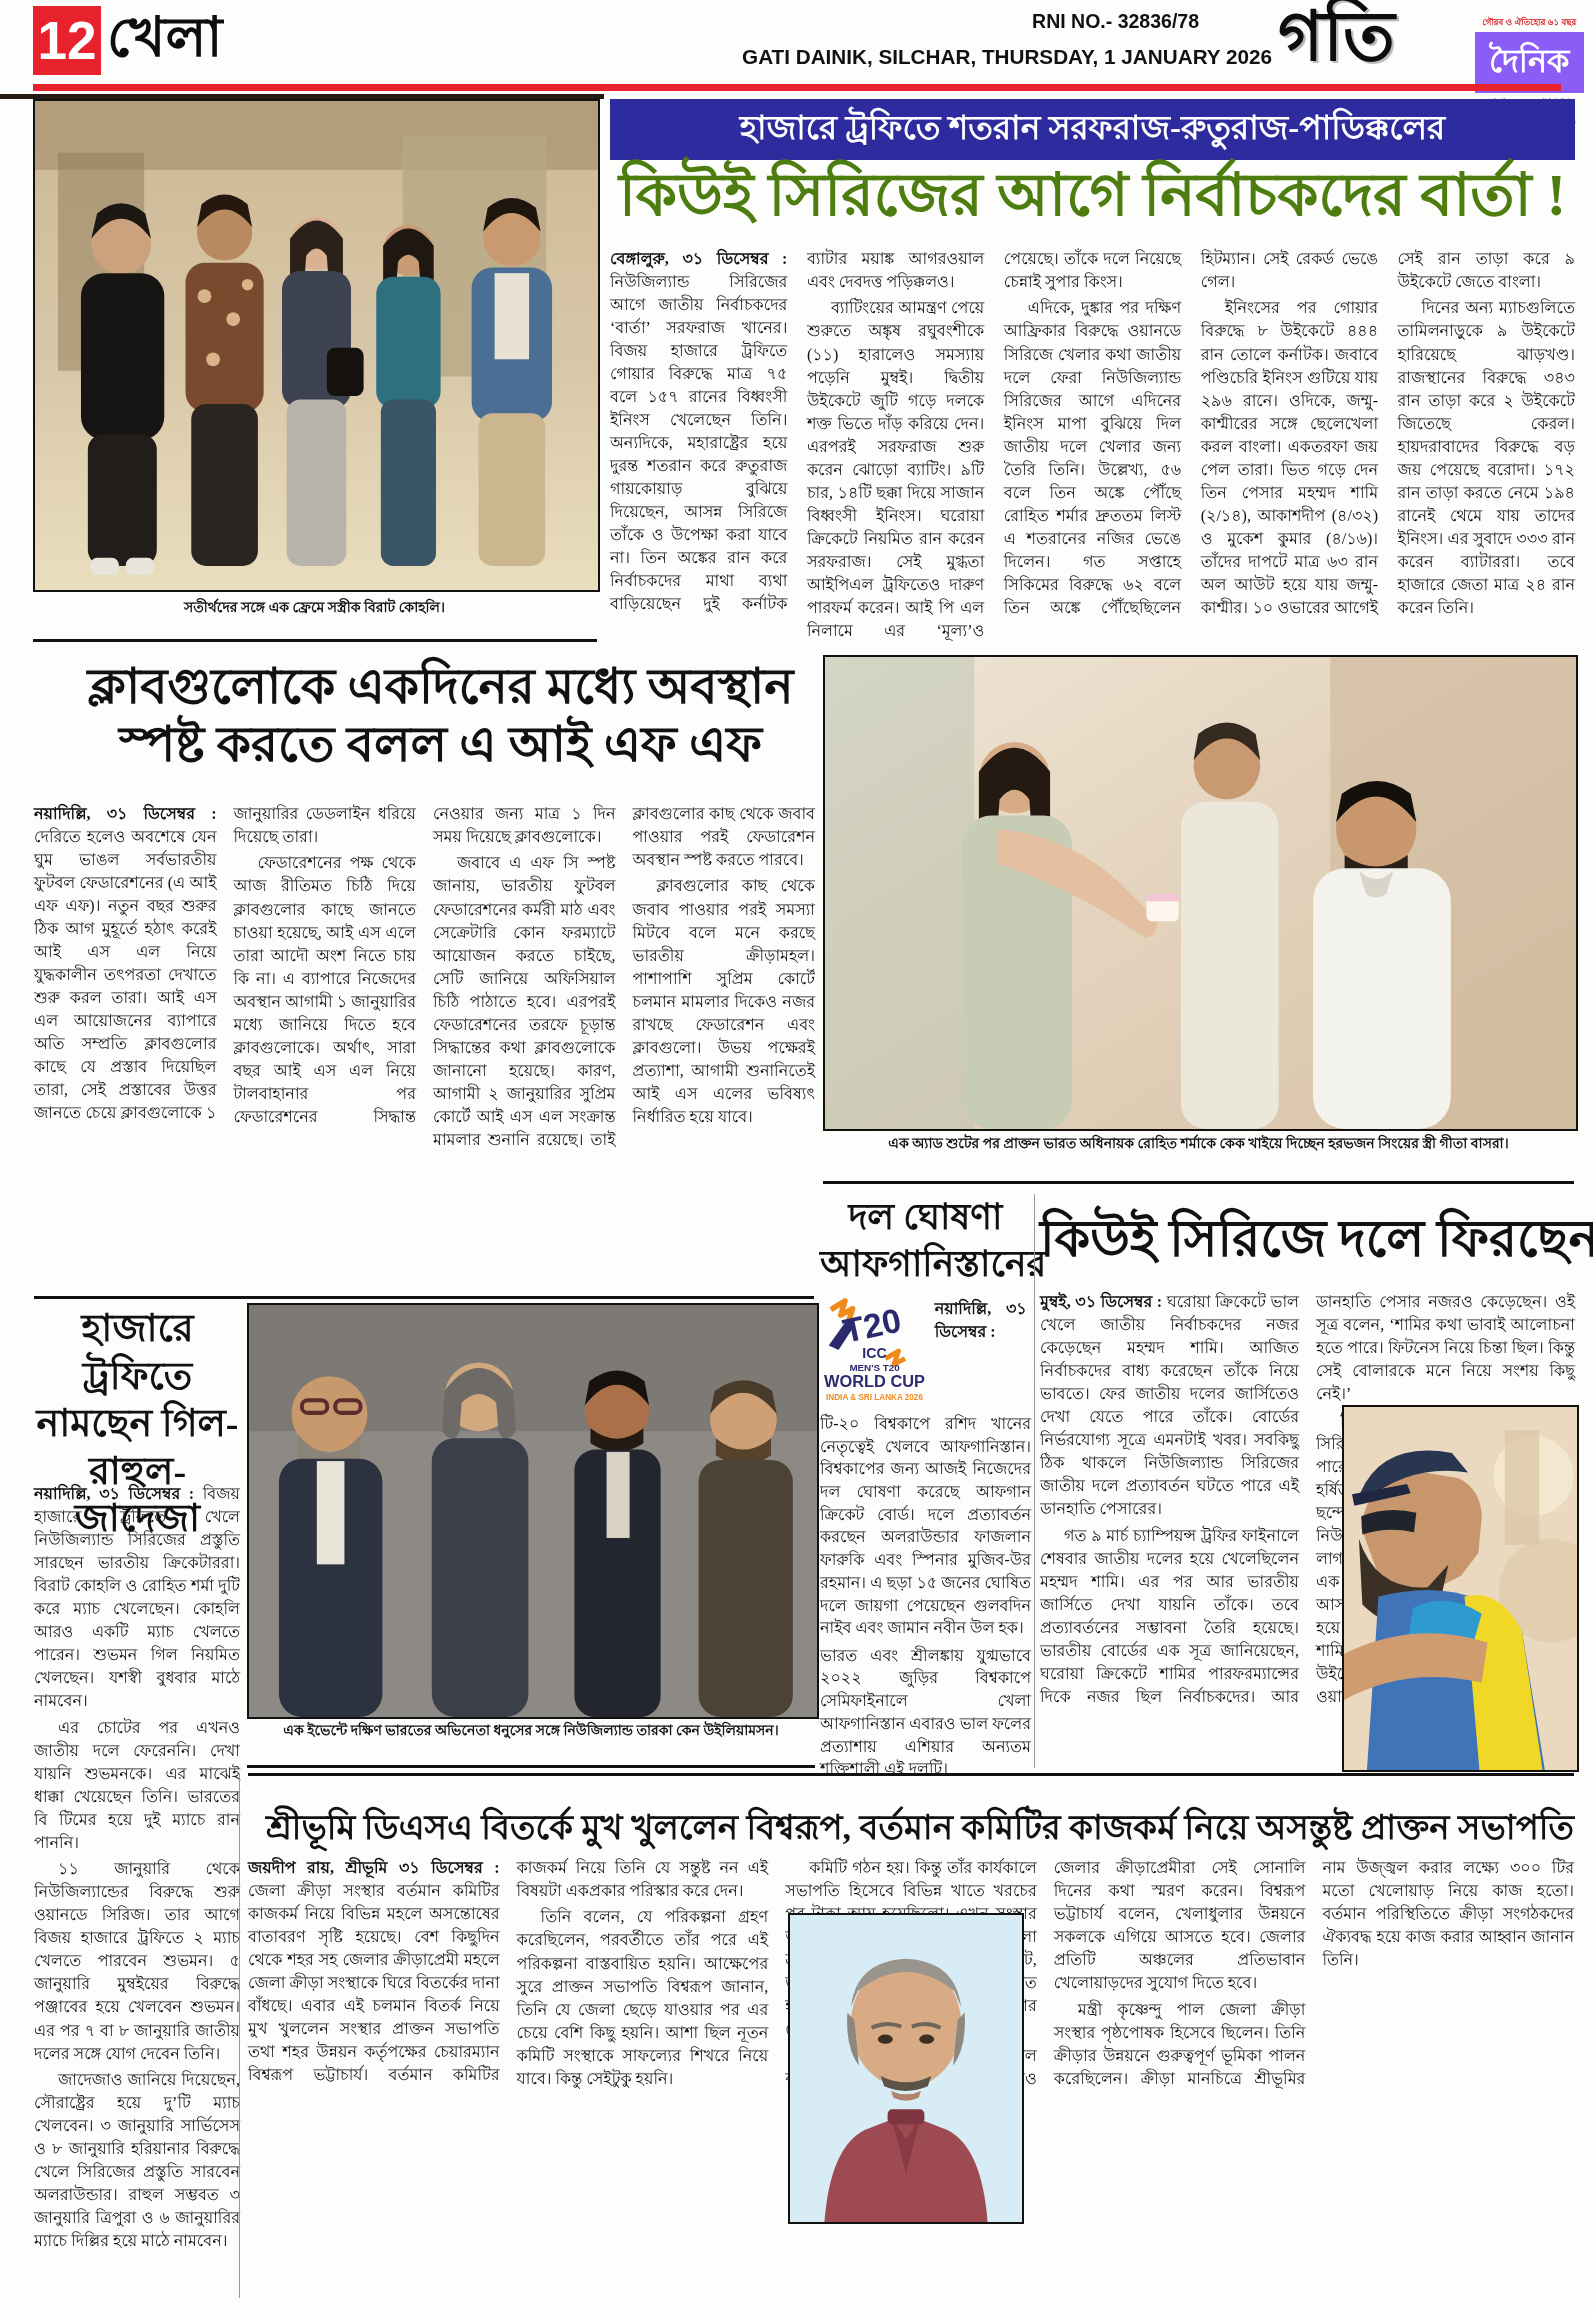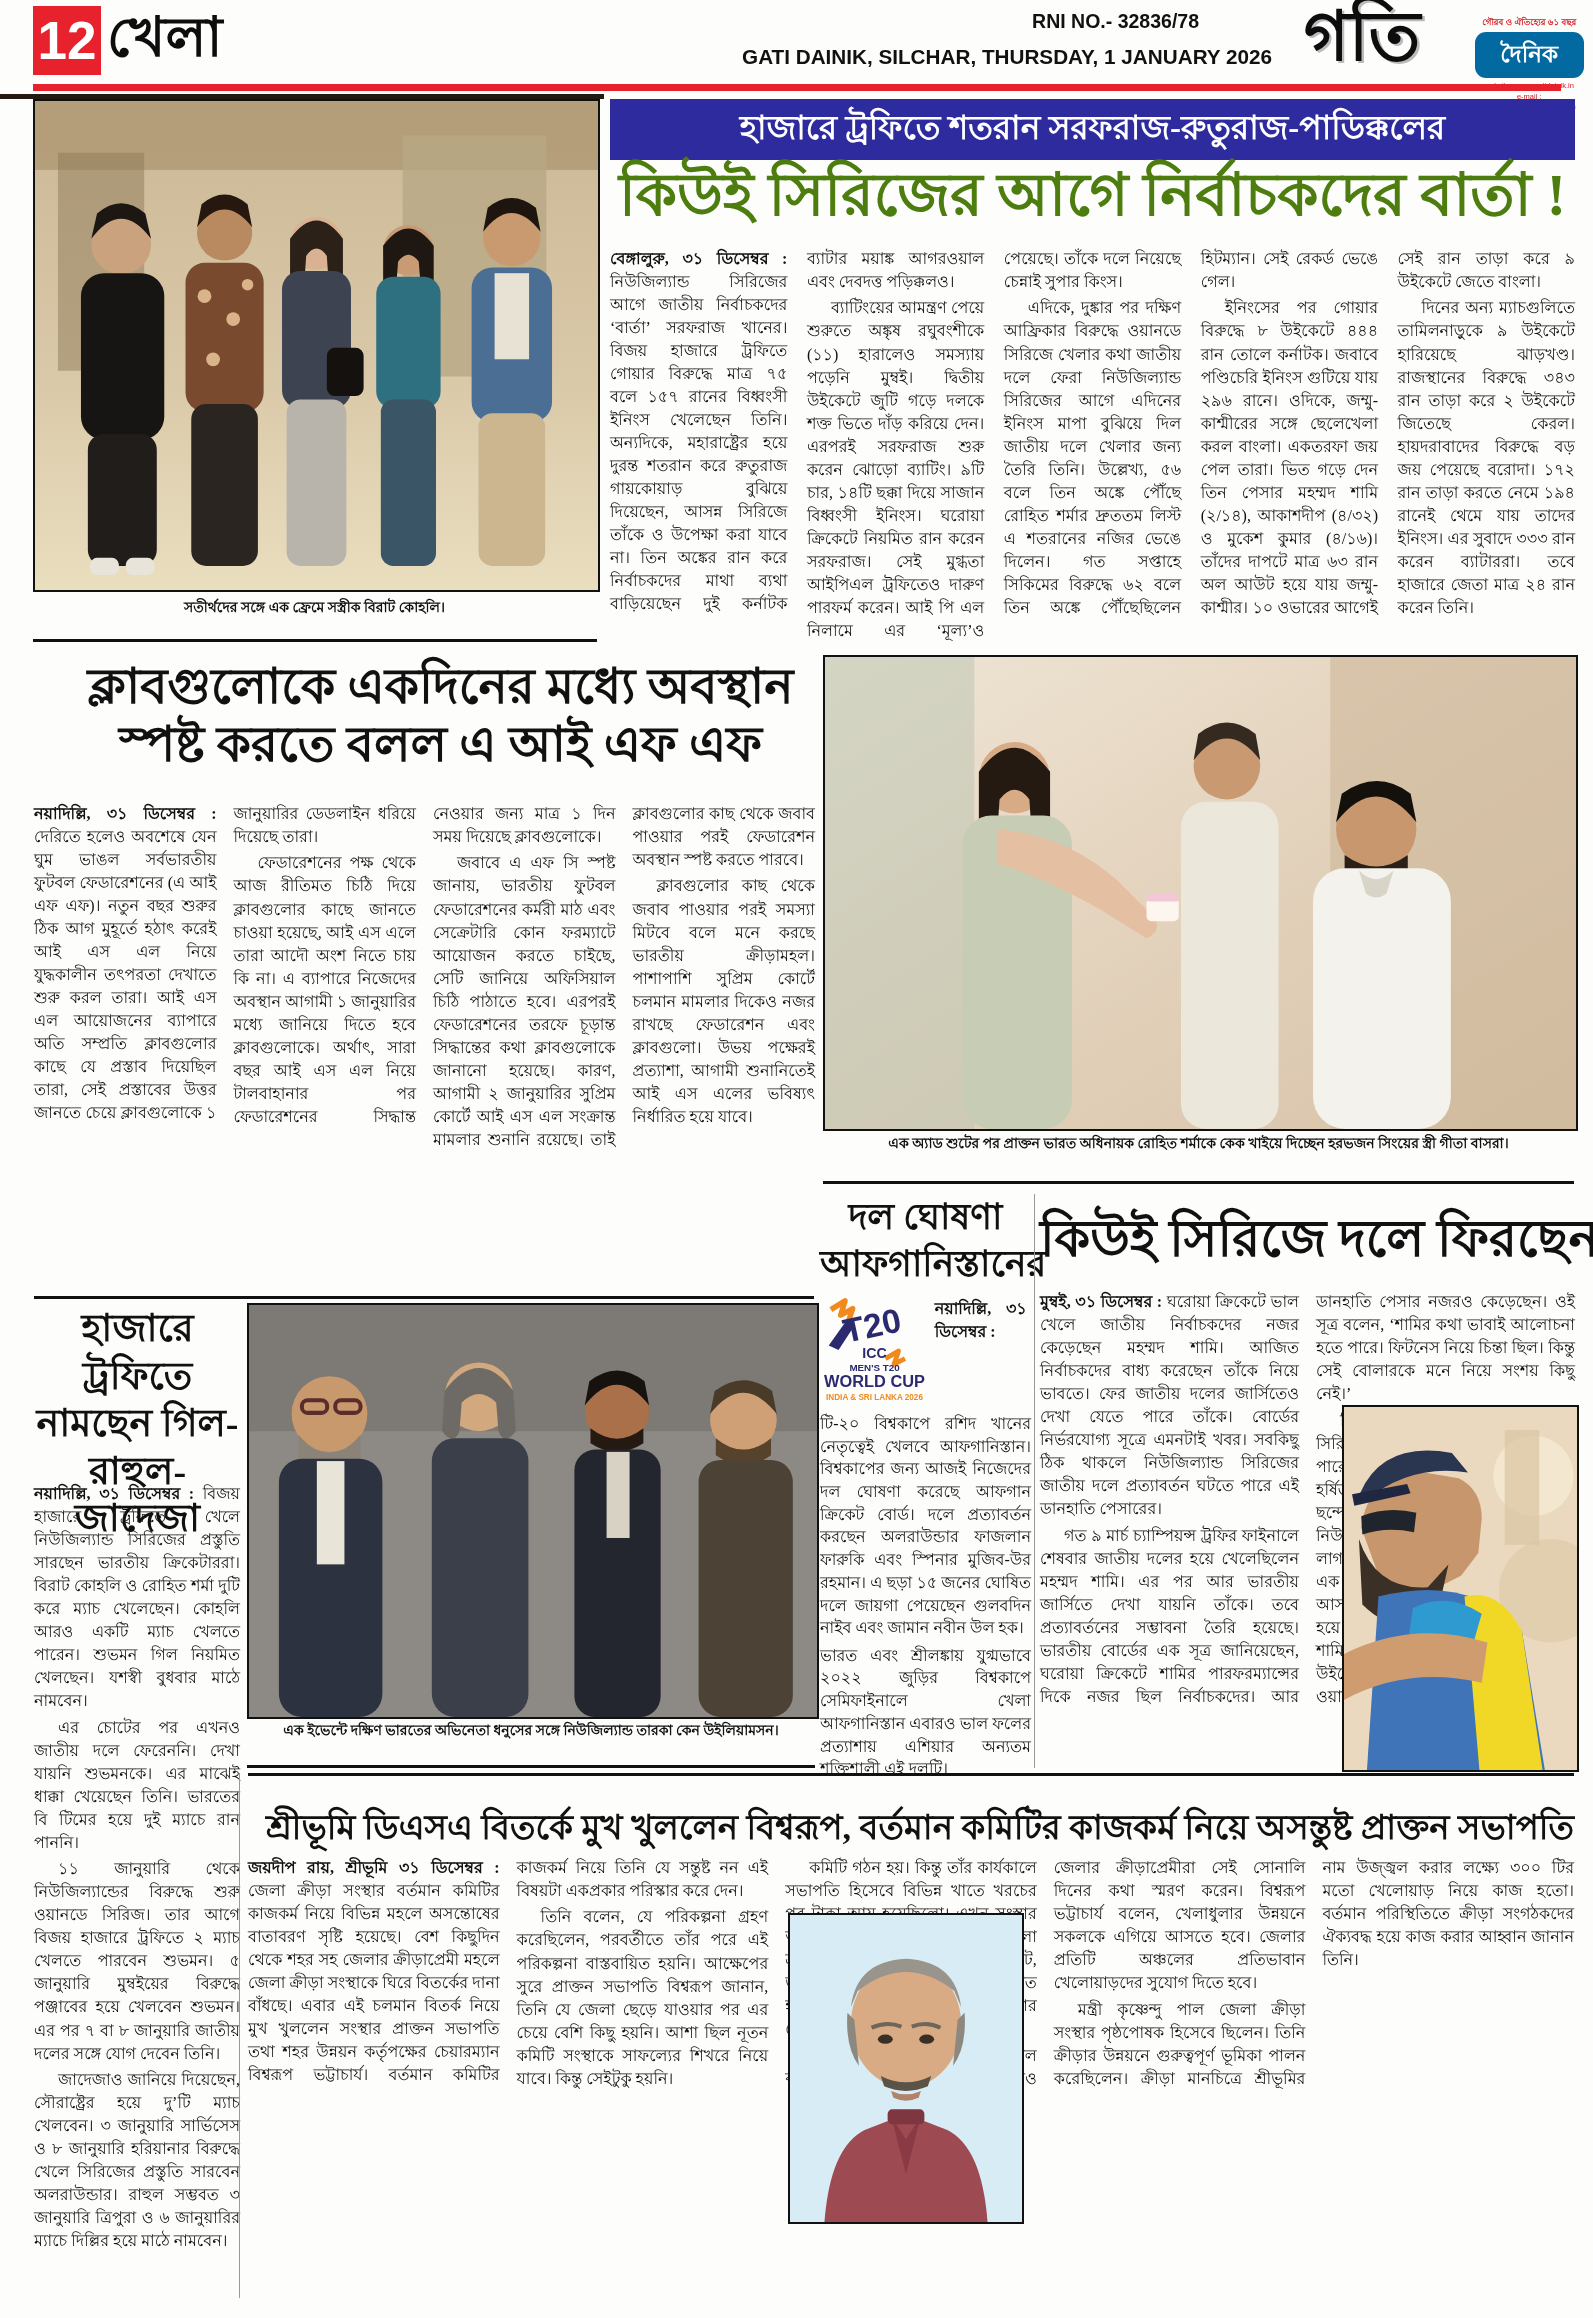--- a/index.html
+++ b/index.html
@@ -18,25 +18,25 @@
     background:#e8222d;color:#fff;font-weight:700;font-size:53px;
     display:flex;align-items:center;justify-content:center;
     font-family:"Liberation Sans",sans-serif;
   }
   .section-title{
     position:absolute;left:107px;top:10.3px;font-size:55px;font-weight:700;color:#0d0d0d;
     line-height:1.0;
   }
   .rni{position:absolute;right:395px;top:10.3px;font-size:19.5px;font-weight:700;font-family:"Liberation Sans",sans-serif;}
   .dateline-top{position:absolute;right:322px;top:45px;font-size:20.7px;font-weight:700;font-family:"Liberation Sans",sans-serif;}
-  .masthead{position:absolute;right:137px;top:3.4px;width:190px;text-align:center;}
+  .masthead{position:absolute;right:126px;top:3.4px;width:190px;text-align:left;}
   .masthead .gati{font-size:69px;font-weight:700;line-height:1;color:#0d0d0d;text-shadow:2.3px 2.3px 0 #bbb;}
   .mast-right{position:absolute;right:10.3px;top:16px;width:109px;text-align:center;font-family:"Liberation Sans",sans-serif;}
   .tagline{font-size:8.6px;color:#d42027;font-weight:700;white-space:nowrap;}
-  .dainik-box{margin-top:2.3px;background:#0369a1;border-radius:11px;color:#fff;font-size:23px;font-weight:700;padding:3.4px 2.3px;}
+  .dainik-box{margin-top:2.3px;background:#8b5cf6;border-radius:0;color:#fff;font-size:32px;font-weight:700;padding:3.4px 2.3px;}
   .mast-small{margin-top:3.4px;font-size:7.5px;color:#d42027;line-height:1.4;}
   .red-rule{position:absolute;left:33px;top:84px;width:1528px;height:6.9px;background:#e8222d;}
   .black-rule-left{position:absolute;left:0px;top:94px;width:604px;height:4.6px;background:#231a12;}
   
   .photo{border:2.9px solid #111;background:#ccc;overflow:hidden;}
   .caption{font-size:14px;font-weight:700;text-align:center;line-height:1.25;}
   .hrule{position:absolute;background:#111;height:2.9px;}
   .vrule{position:absolute;background:#111;width:1.7px;}
   .body-text{font-size:16px;line-height:1.44;text-align:justify;}
   .body-text p{margin:0 0 3.4px 0;text-indent:24px;}

